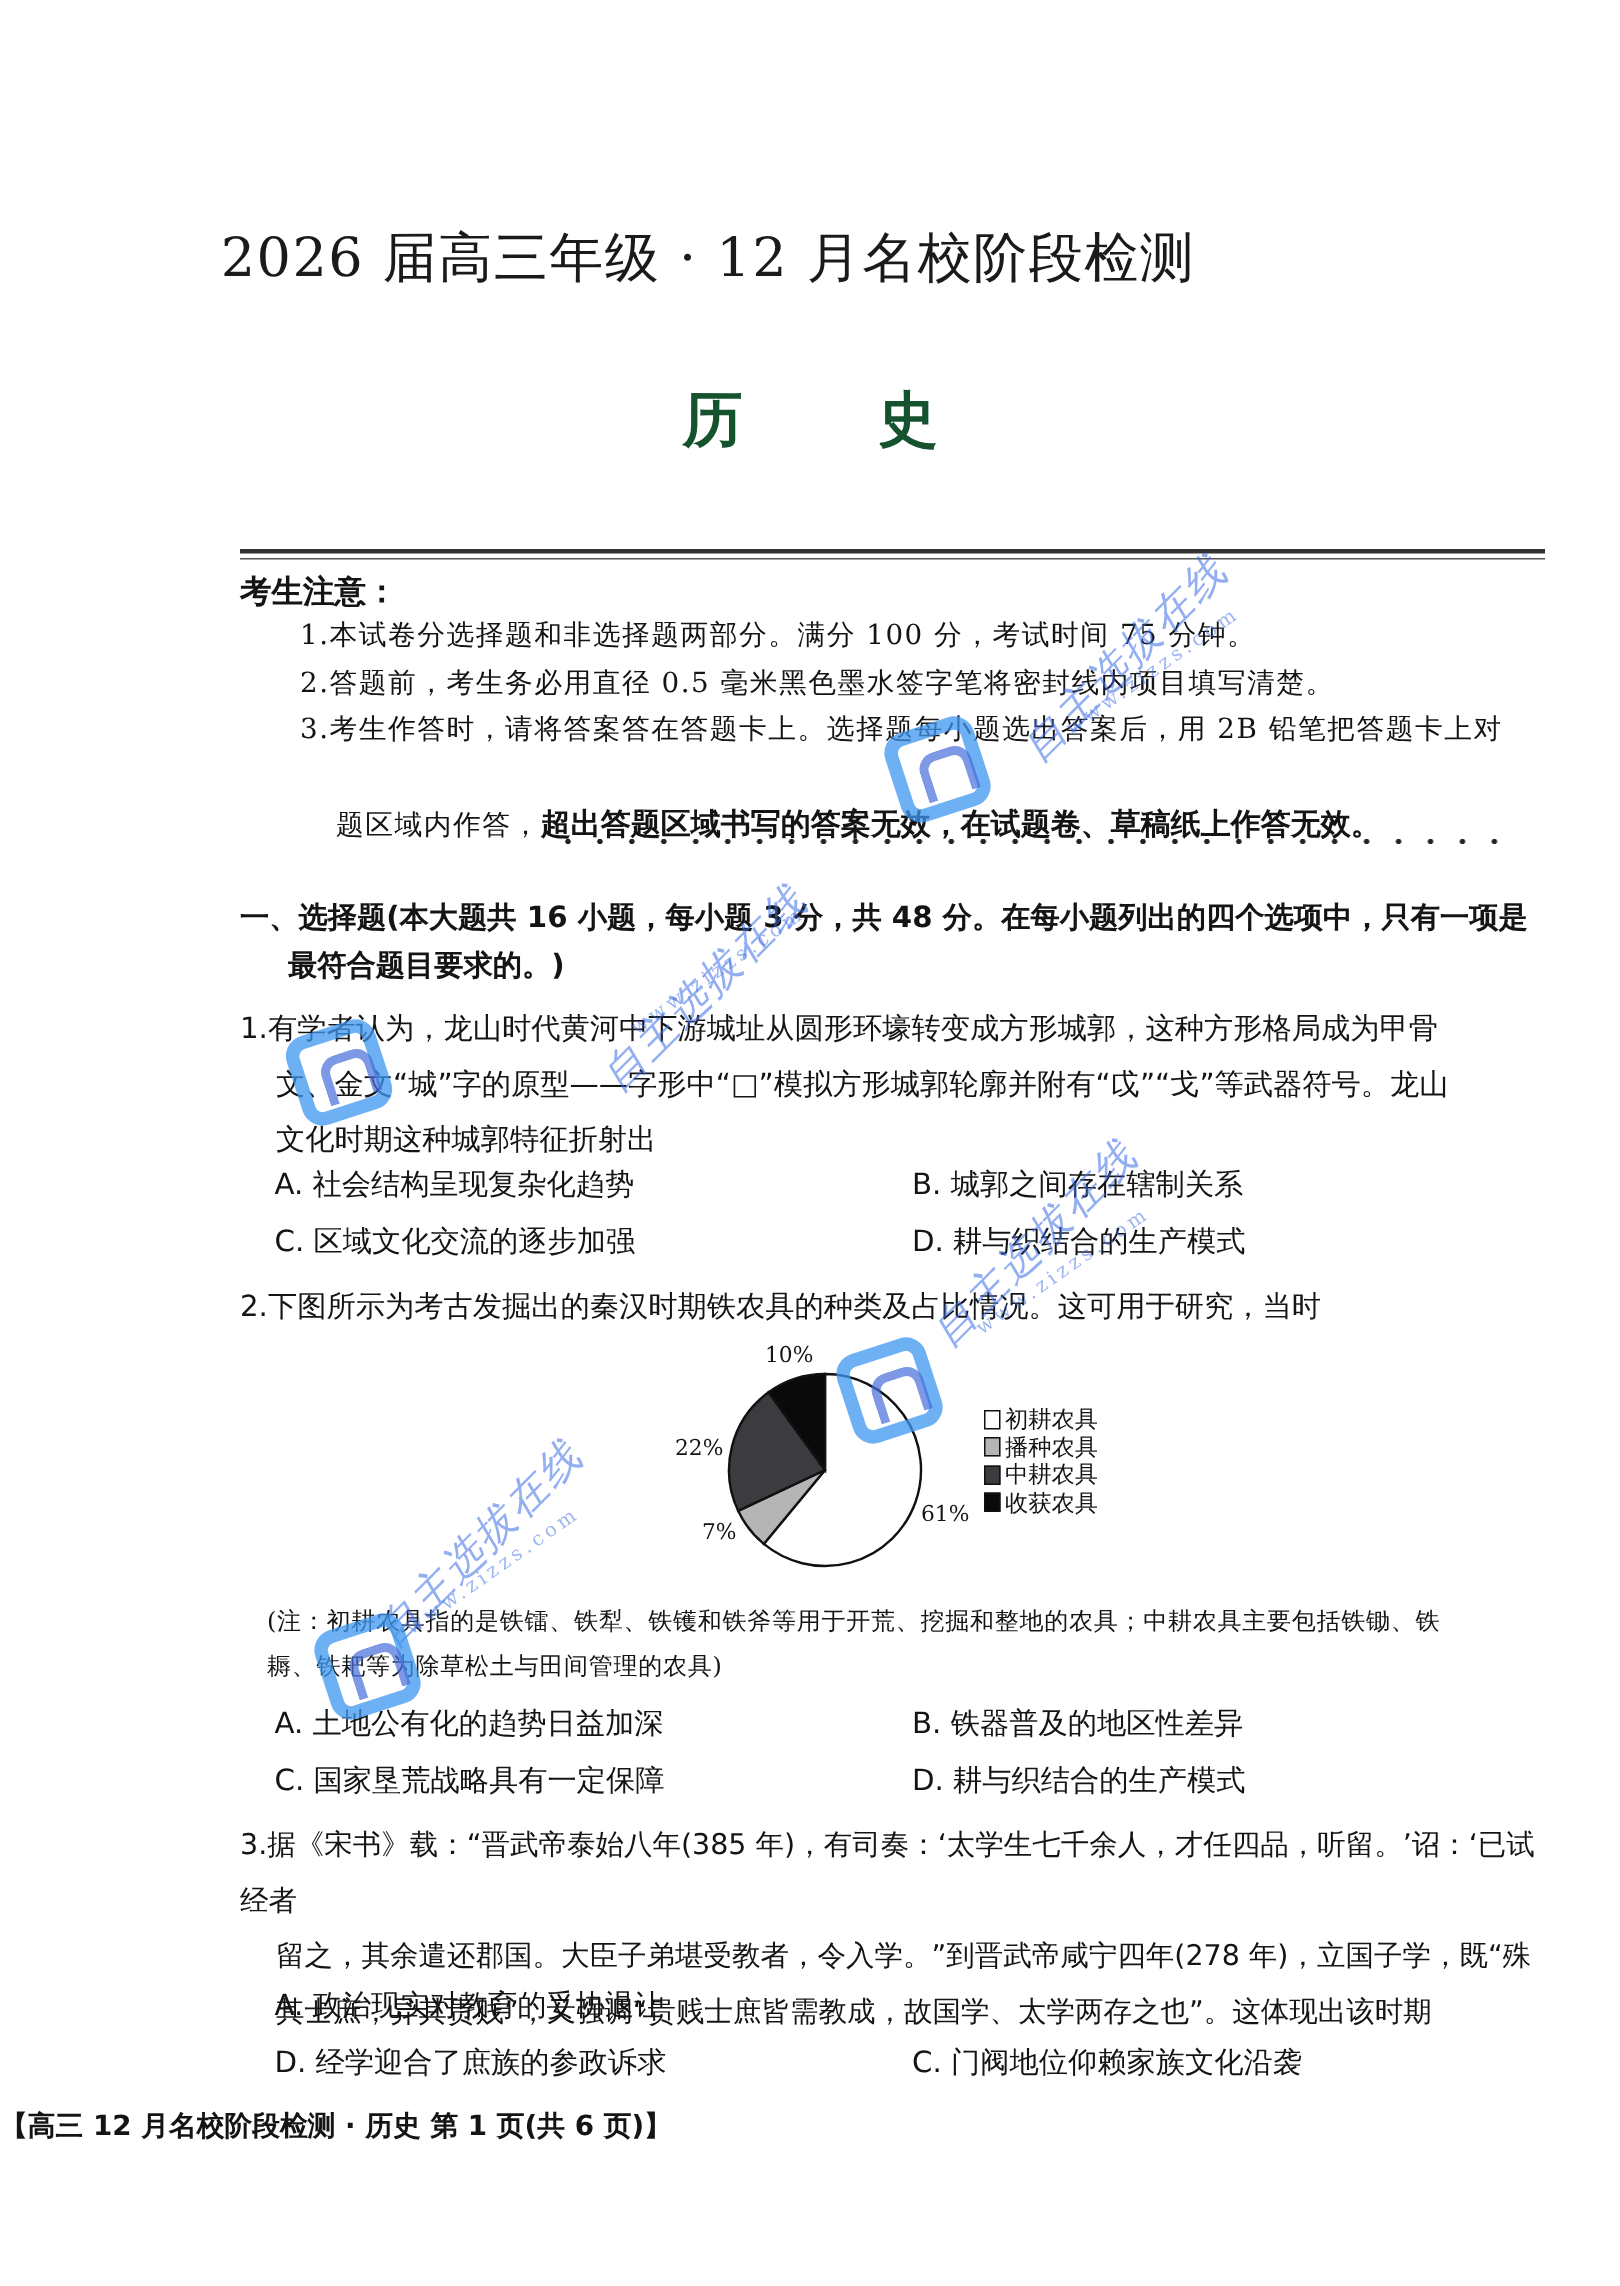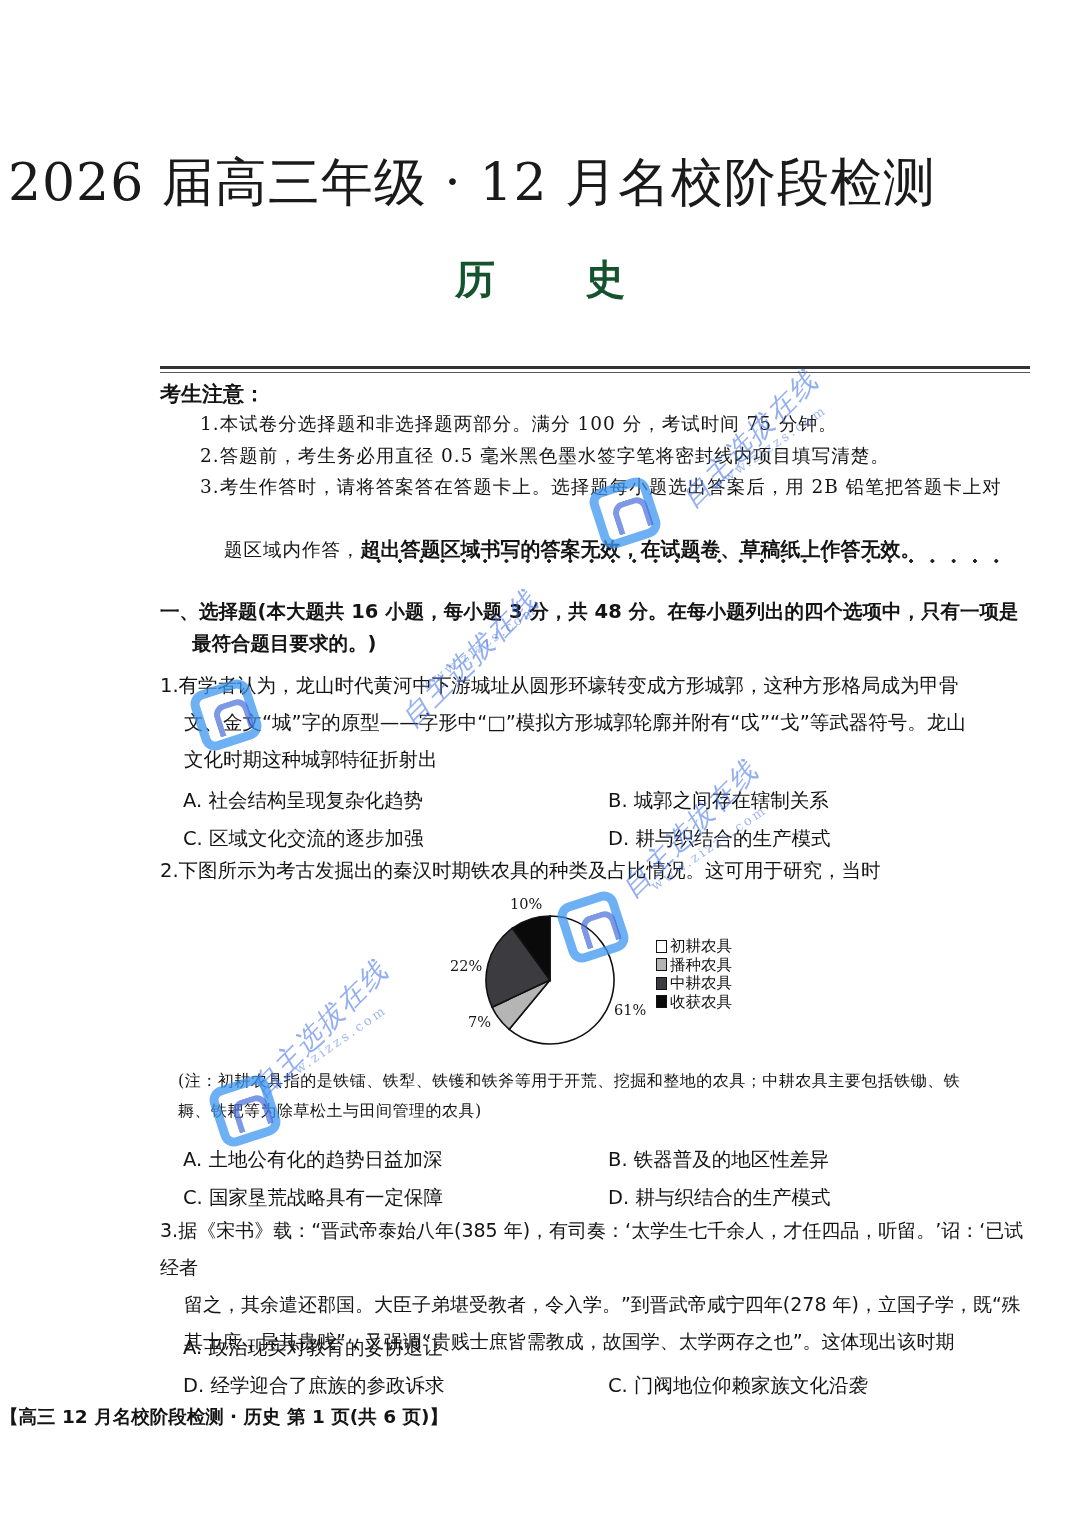--- a/index.html
+++ b/index.html
@@ -3,21 +3,21 @@
 <meta charset="utf-8">
 <style>
   html, body { margin: 0; padding: 0; }
   body {
     width: 1080px; height: 1524px; background: #ffffff; position: relative; overflow: hidden;
     font-family: "DejaVu Serif", "Liberation Serif", serif; color: #141414;
   }
   .page { position: absolute; left: 0; top: 0; width: 1080px; height: 1524px; }
   .title {
     position: absolute; top: 148px; left: 0; width: 944px; text-align: center;
-    font-size: 52px; letter-spacing: 1px; font-family: "DejaVu Serif", serif; color: #1a1a1a;
+    font-size: 36px; letter-spacing: 1px; font-family: "DejaVu Serif", serif; color: #1a1a1a;
   }
   .subject {
     position: absolute; top: 252px; left: 0; width: 1080px; text-align: center;
     font-size: 40px; font-weight: bold; font-family: "DejaVu Sans", sans-serif; color: #14532d;
   }
   .subject span { display: inline-block; margin: 0 38px; }
   .rule-thick { position: absolute; left: 160px; top: 366px; width: 870px; height: 3px; background: #333; }
   .rule-thin { position: absolute; left: 160px; top: 372px; width: 870px; height: 1px; background: #555; }
 
   .notice-head {
@@ -34,21 +34,21 @@
   .section {
     position: absolute; left: 160px; top: 596px; width: 880px; font-size: 19.5px; line-height: 32px;
     font-weight: bold; font-family: "DejaVu Sans", sans-serif;
   }
   .section .cont { padding-left: 32px; display: block; }
 
   .q { position: absolute; left: 160px; width: 880px; font-size: 19.5px; line-height: 37px;
        font-family: "DejaVu Sans", sans-serif; }
   .q .cont { padding-left: 24px; }
   .opts { position: absolute; left: 183px; width: 850px; font-size: 19.5px; font-family: "DejaVu Sans", sans-serif; }
-  .opts .row { display: flex; height: 38px; align-items: flex-end; }
+  .opts .row { display: flex; height: 38px; align-items: flex-start; }
   .opts .cell { width: 452px; }
 
   .chart { position: absolute; left: 440px; top: 892px; width: 320px; height: 162px; }
   .legend { position: absolute; left: 656px; top: 937px; font-size: 15.5px; line-height: 18px; font-family: "DejaVu Sans", sans-serif; }
   .legend .item { display: flex; align-items: center; height: 18.5px; }
   .legend .sw { width: 11px; height: 13px; border: 1.5px solid #111; margin-right: 3px; box-sizing: border-box; }
   .pct { position: absolute; font-size: 14.5px; font-family: "DejaVu Serif", serif; }
 
   .note { position: absolute; left: 178px; top: 1066px; width: 860px; font-size: 16px; line-height: 30px; letter-spacing: 0.5px; }
   .note .cont { padding-left: 0; }

